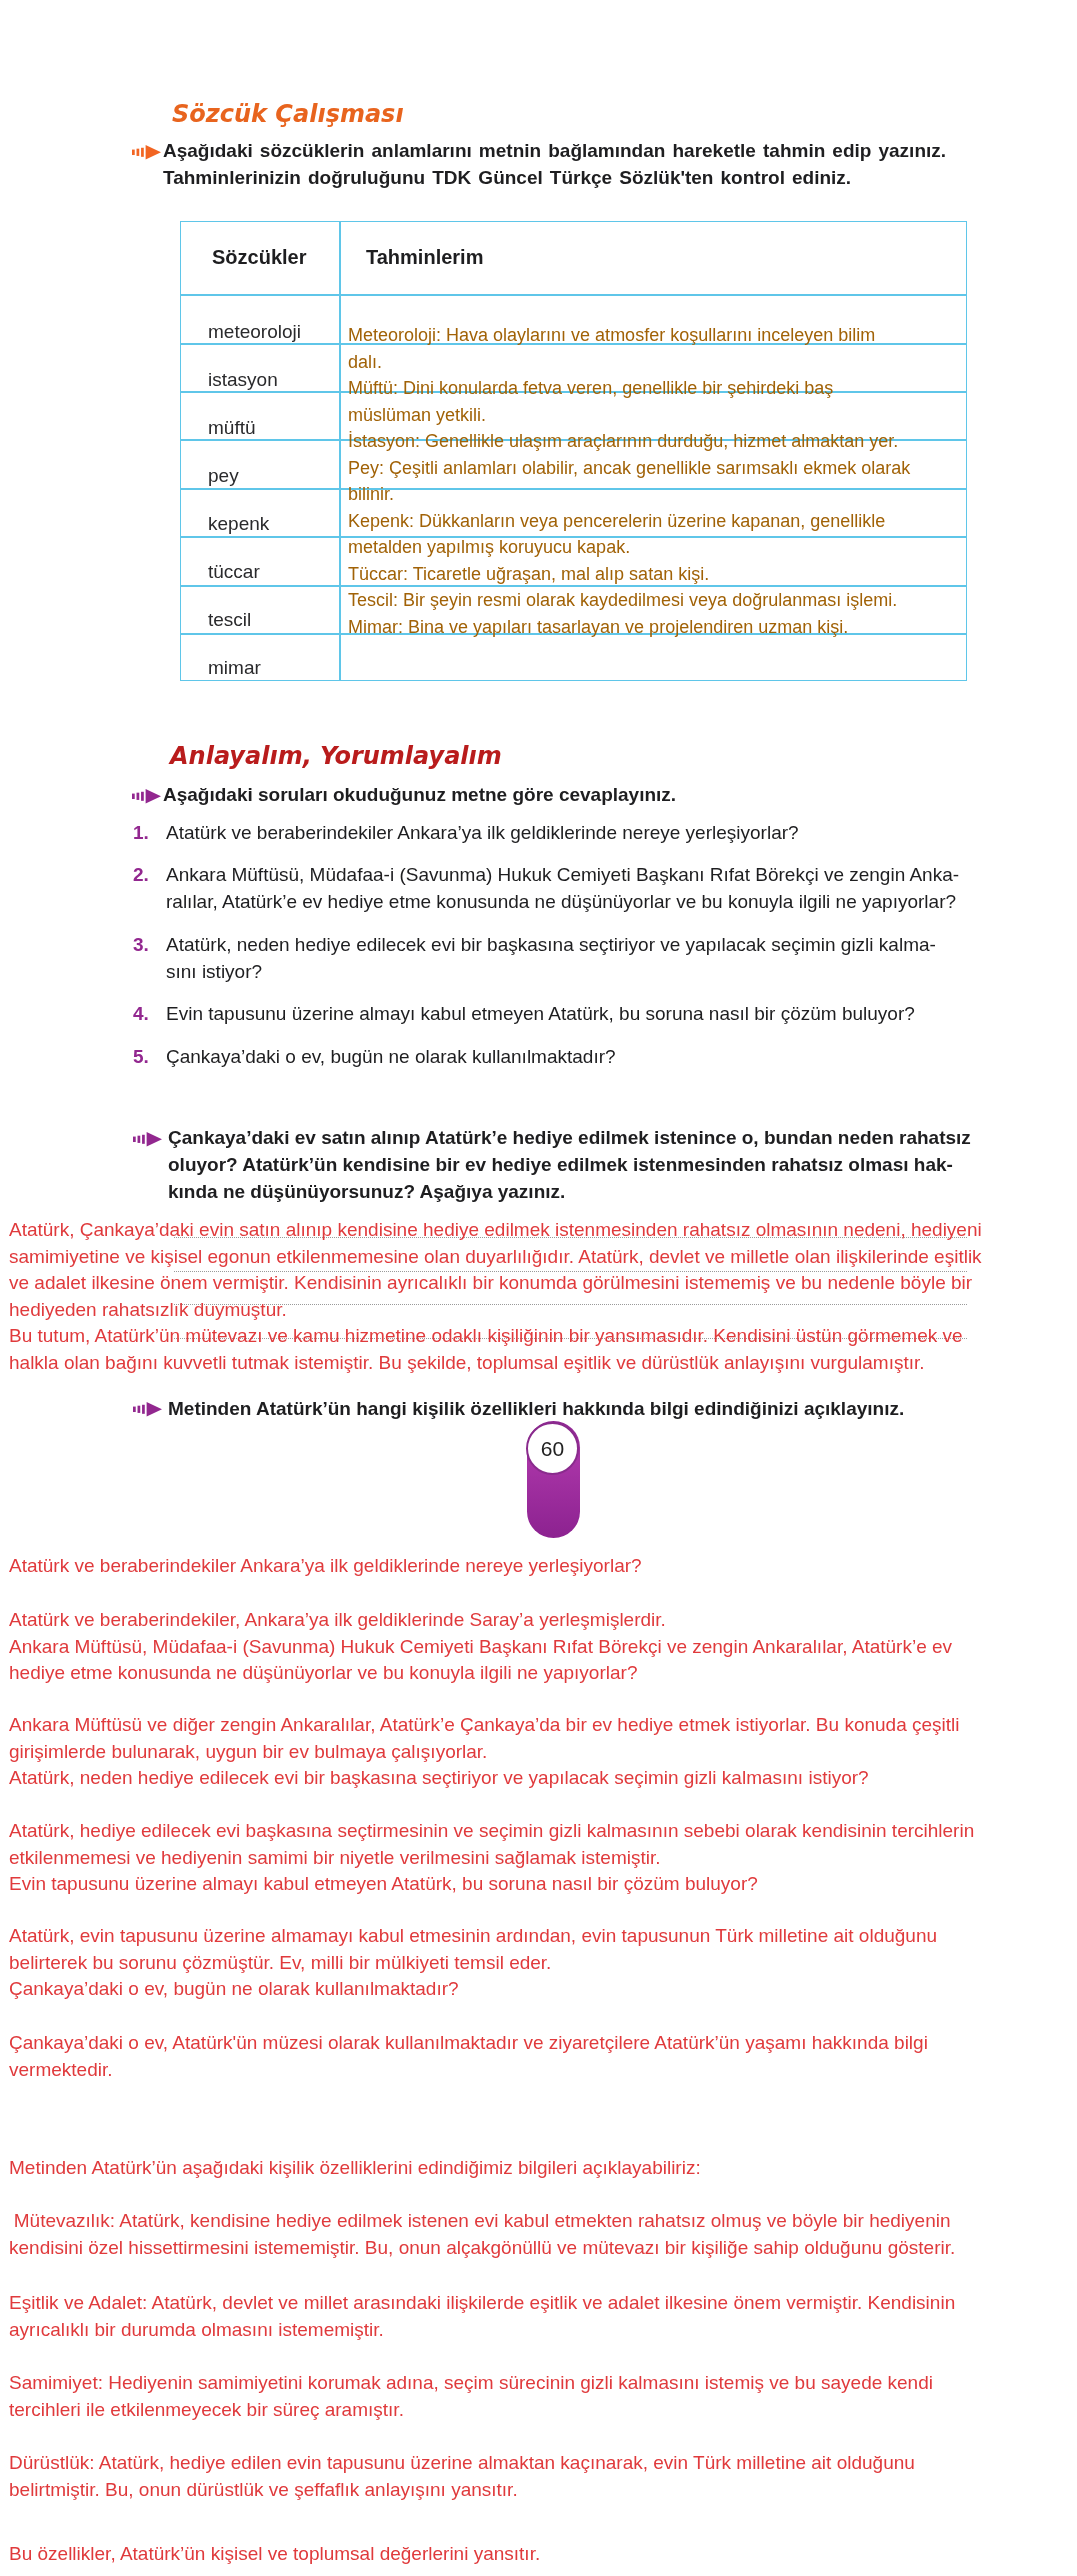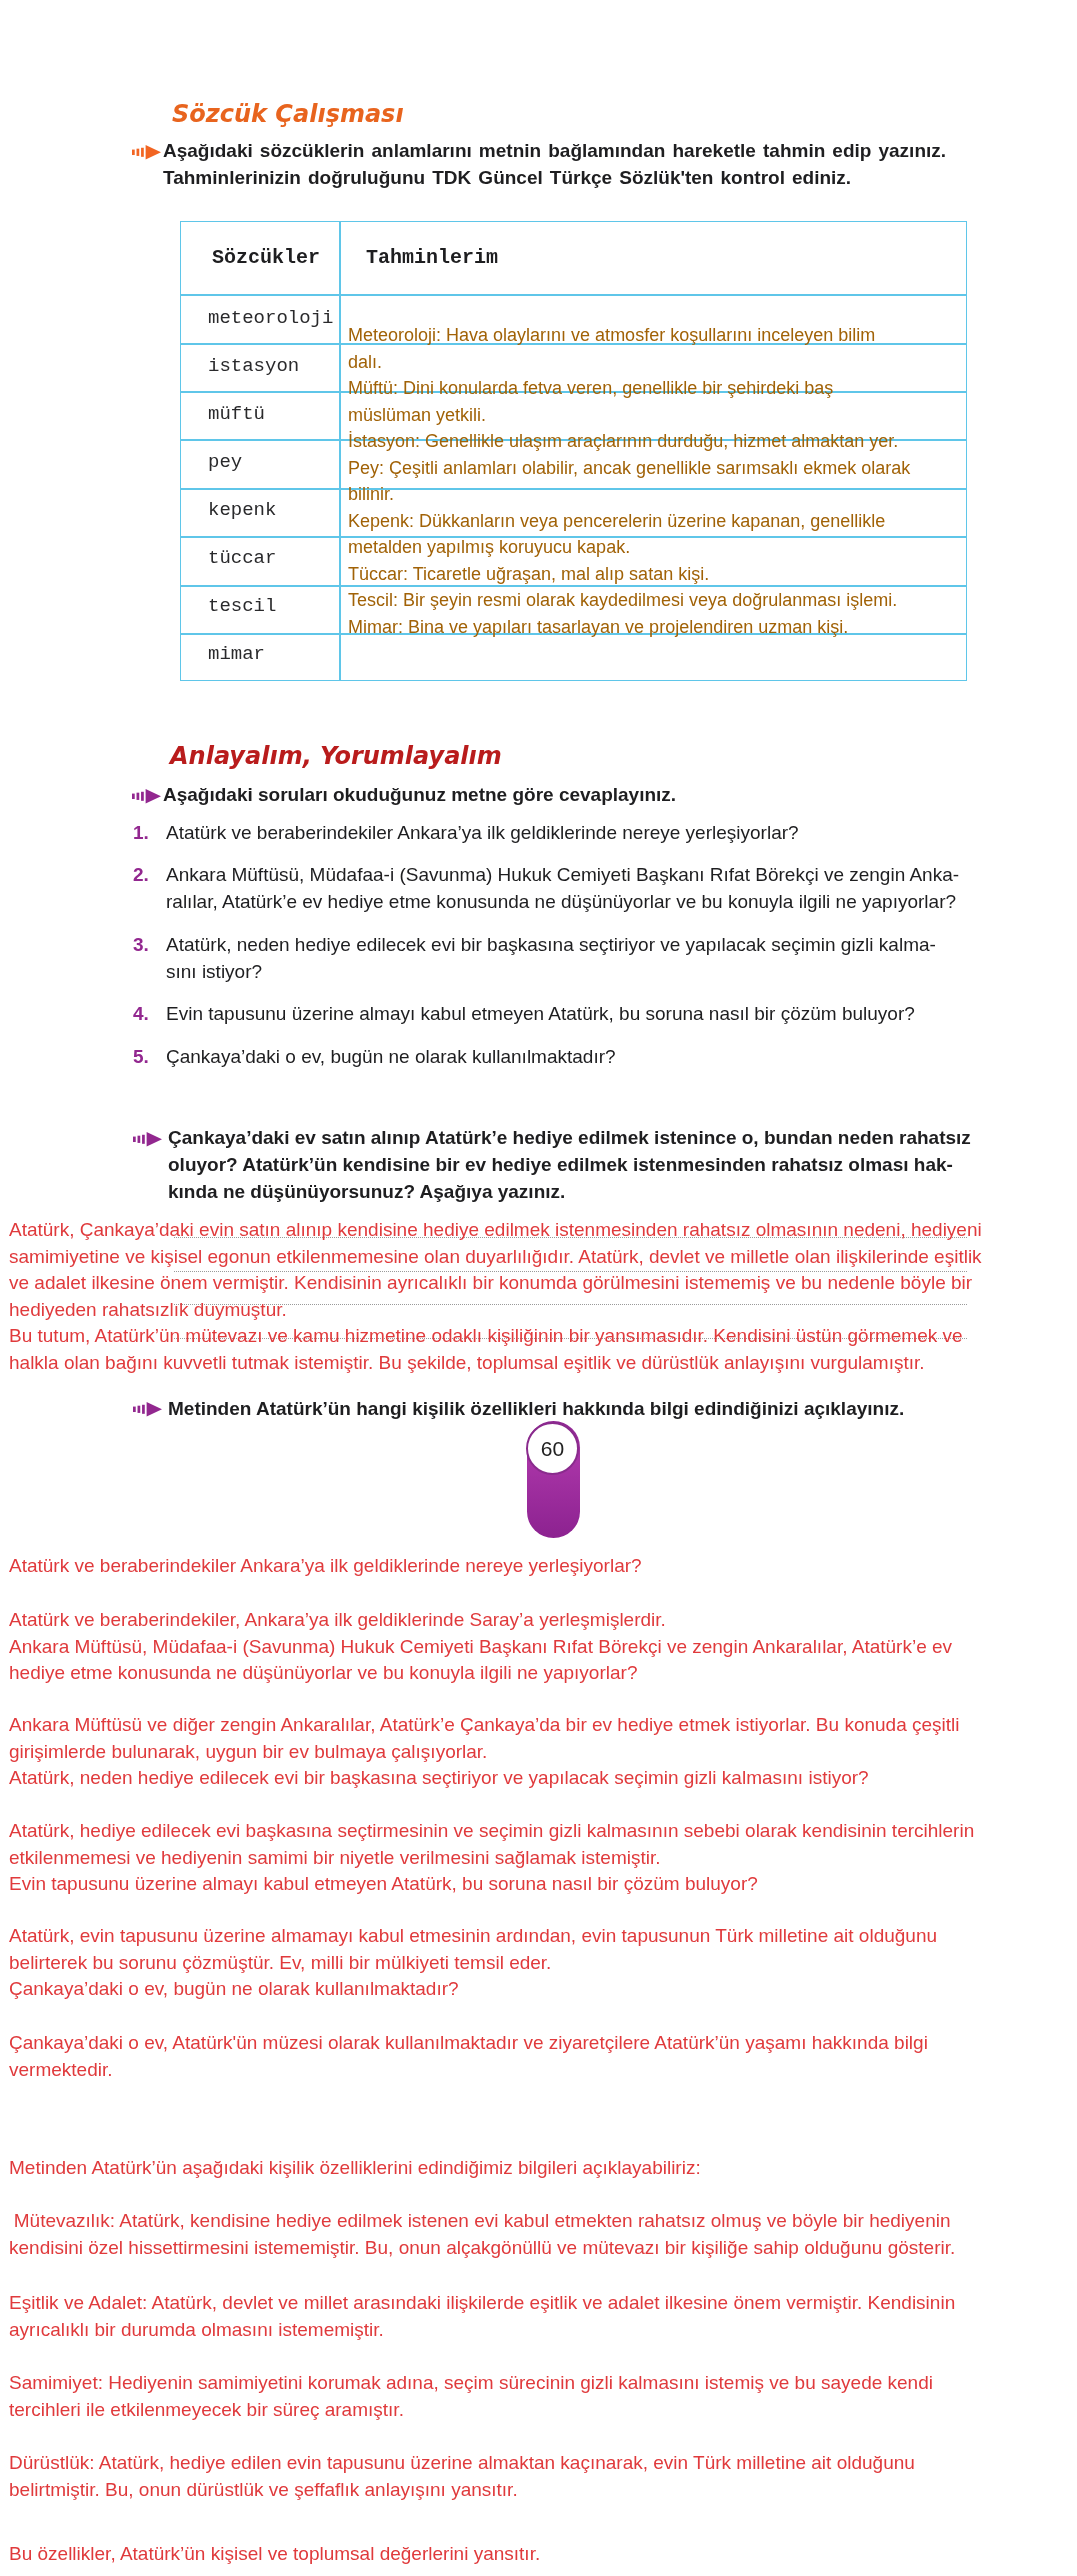--- a/index.html
+++ b/index.html
@@ -38,33 +38,33 @@
     <rect x="0" y="5" width="3" height="6" fill="#F26522"></rect>
       <rect x="5" y="4" width="3" height="8" fill="#F26522"></rect>
     <rect x="10" y="3" width="3" height="10" fill="#F26522"></rect>
       <polygon points="15,0 32,8 15,16" fill="#F26522"></polygon>
   </svg>
   <div class="abs" style="left:163px;top:137px;word-spacing:1.8px;">
       <div class="bline">Aşağıdaki sözcüklerin anlamlarını metnin bağlamından hareketle tahmin edip yazınız.</div>
       <div class="bline">Tahminlerinizin doğruluğunu TDK Güncel Türkçe Sözlük'ten kontrol ediniz.</div>
     </div>
 
-  <div class="abs vtable" style="left:180px;top:221px;width:785px;height:458px;font-family:Liberation Mono, monospace;">
+  <div class="abs vtable" style="left:180px;top:221px;width:785px;height:458px;">
     <div class="vline"></div>
     <div class="hline" style="top:72px;"></div>
     <div class="hline" style="top:121px;"></div>
     <div class="hline" style="top:169px;"></div>
     <div class="hline" style="top:217px;"></div>
     <div class="hline" style="top:266px;"></div>
     <div class="hline" style="top:314px;"></div>
     <div class="hline" style="top:363px;"></div>
     <div class="hline" style="top:411px;"></div>
     <div class="th" style="left:31px;top:24px;">Sözcükler</div>
     <div class="th" style="left:185px;top:24px;">Tahminlerim</div>
-    <div class="abs" style="left:0;top:72px;width:158px;">
+    <div class="abs" style="left:0;top:86px;width:158px;">
         <div class="word">meteoroloji</div>
         <div class="word">istasyon</div>
         <div class="word">müftü</div>
         <div class="word">pey</div>
         <div class="word">kepenk</div>
         <div class="word">tüccar</div>
         <div class="word">tescil</div>
         <div class="word">mimar</div>
       </div>
   </div>

